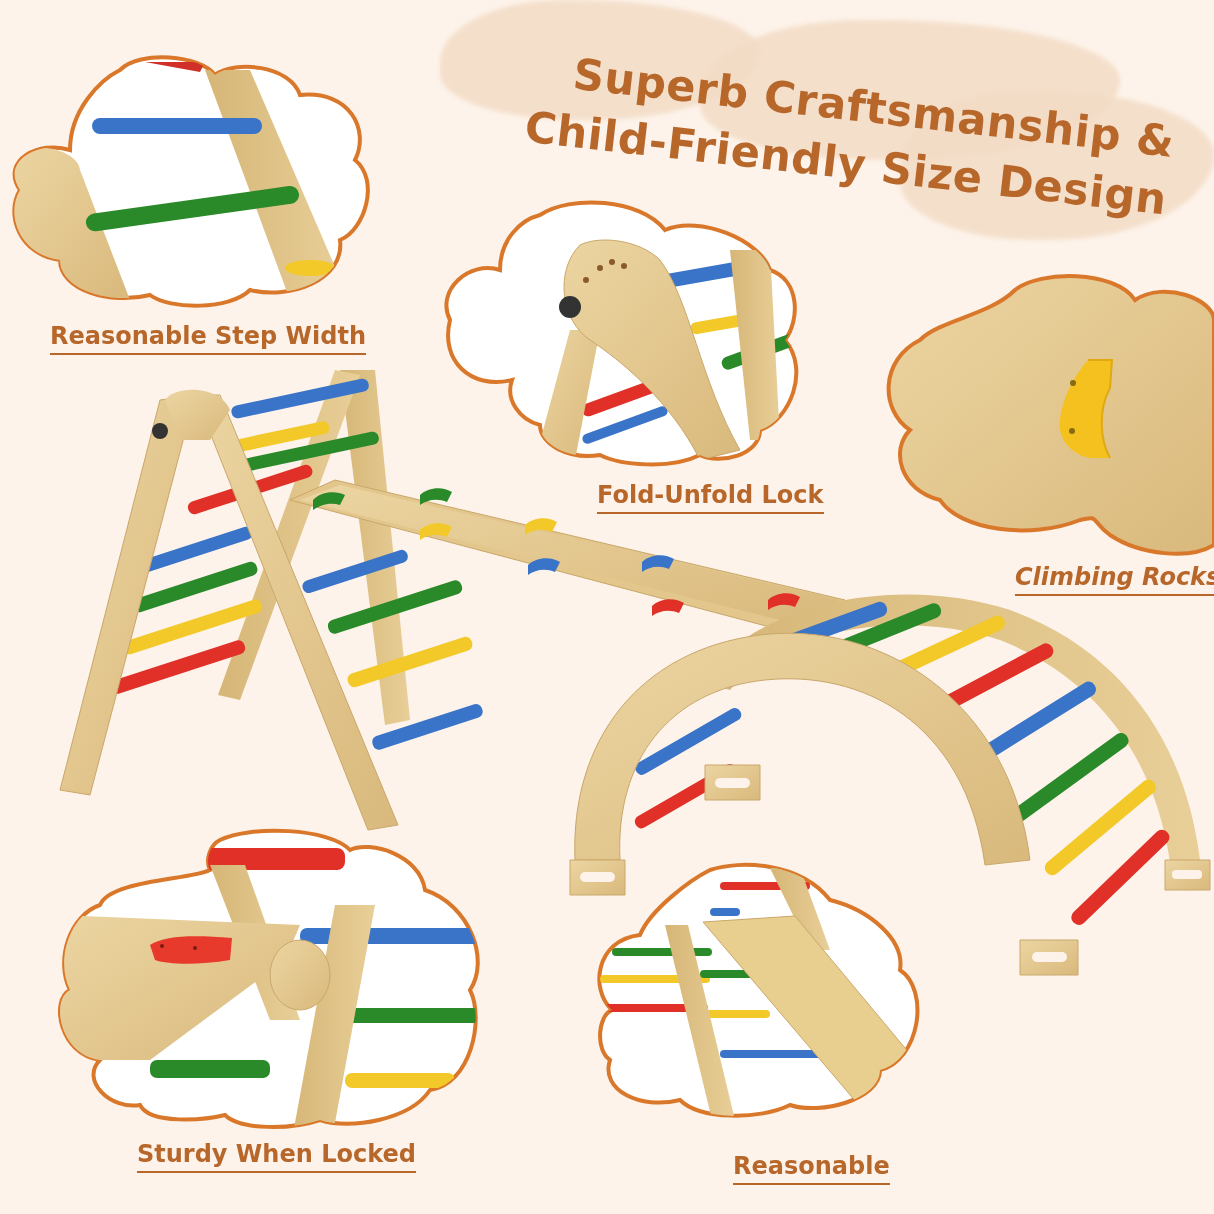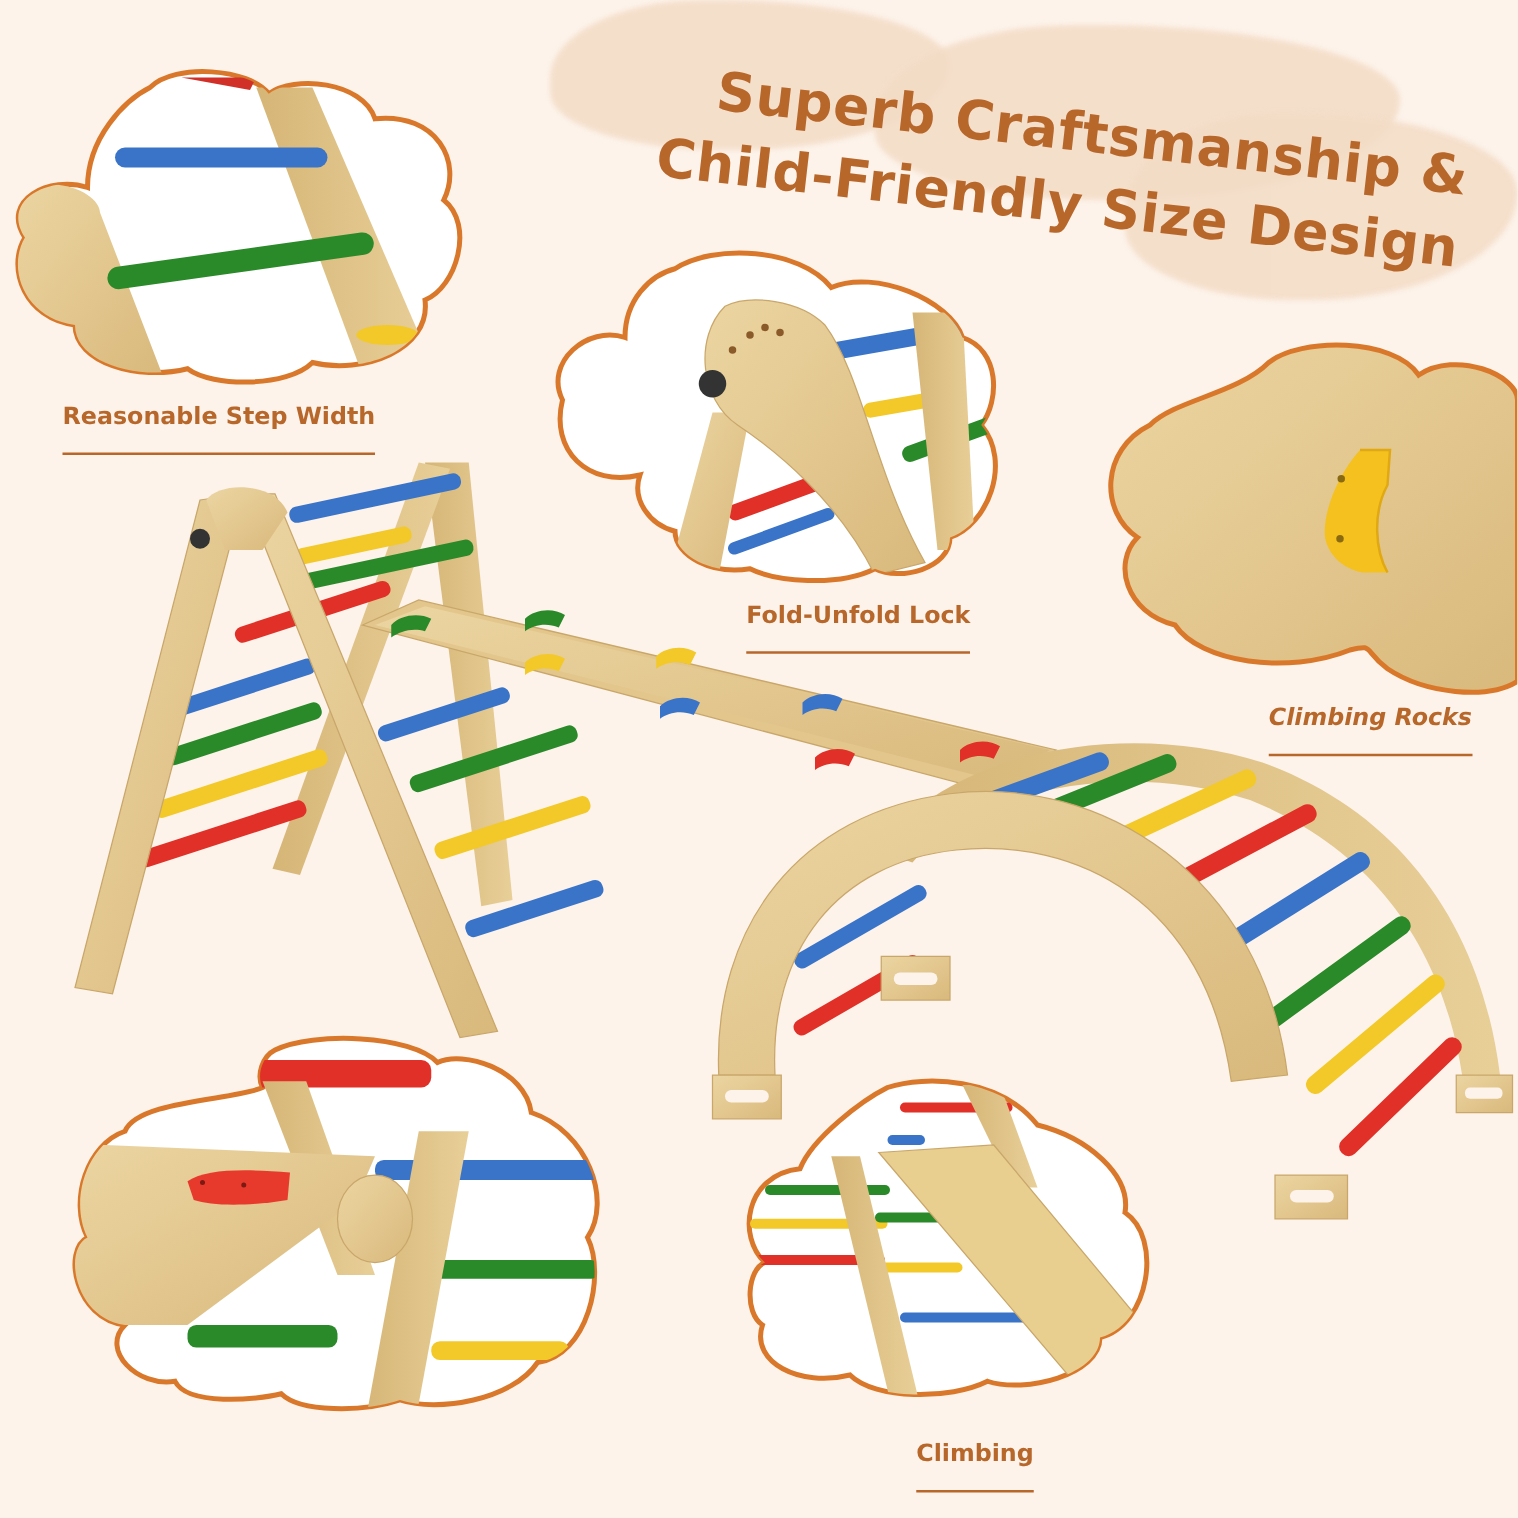--- a/index.html
+++ b/index.html
@@ -16,22 +16,22 @@
     }
     .headline {
       position: absolute; left: 535px; top: 40px; width: 650px;
       transform: rotate(6.5deg); transform-origin: left top;
       color: #b8672b; font-weight: bold; font-size: 43px; line-height: 58px;
       letter-spacing: 0.5px;
     }
     .headline .l1 { display: block; padding-left: 42px; }
     .headline .l2 { display: block; }
     .caption {
-      position: absolute; color: #b8672b; font-weight: bold; font-size: 19px;
-      border-bottom: 2px solid #b8672b; padding-bottom: 18px; white-space: nowrap; text-align: right;
+      position: absolute; color: #b8672b; font-weight: bold; font-size: 24px;
+      border-bottom: 2px solid #b8672b; padding-bottom: 3px; white-space: nowrap; text-align: right;
     }
     svg { position: absolute; left: 0; top: 0; }
   </style>
 </head>
 <body>
 
 <div class="stage">
 
   <div class="brush" style="left:440px;top:0;width:320px;height:120px;"></div>
   <div class="brush" style="left:700px;top:20px;width:420px;height:140px;"></div>
@@ -203,14 +203,15 @@
   </svg>
 
   <div class="headline">
     <span class="l1">Superb Craftsmanship &amp;</span>
     <span class="l2">Child-Friendly Size Design</span>
   </div>
 
   <div class="caption" style="left:50px;top:322px;">Reasonable Step Width</div>
   <div class="caption" style="left:597px;top:481px;">Fold-Unfold Lock</div>
   <div class="caption" style="left:1015px;top:563px;font-style:italic;">Climbing Rocks</div>
-  <div class="caption" style="left:733px;top:1152px;">Climbing</div>
+  <div class="caption" style="left:137px;top:1140px;">Sturdy When Locked</div>
+  <div class="caption" style="left:733px;top:1152px;">Reasonable</div>
 </div>
 
 </body></html>

